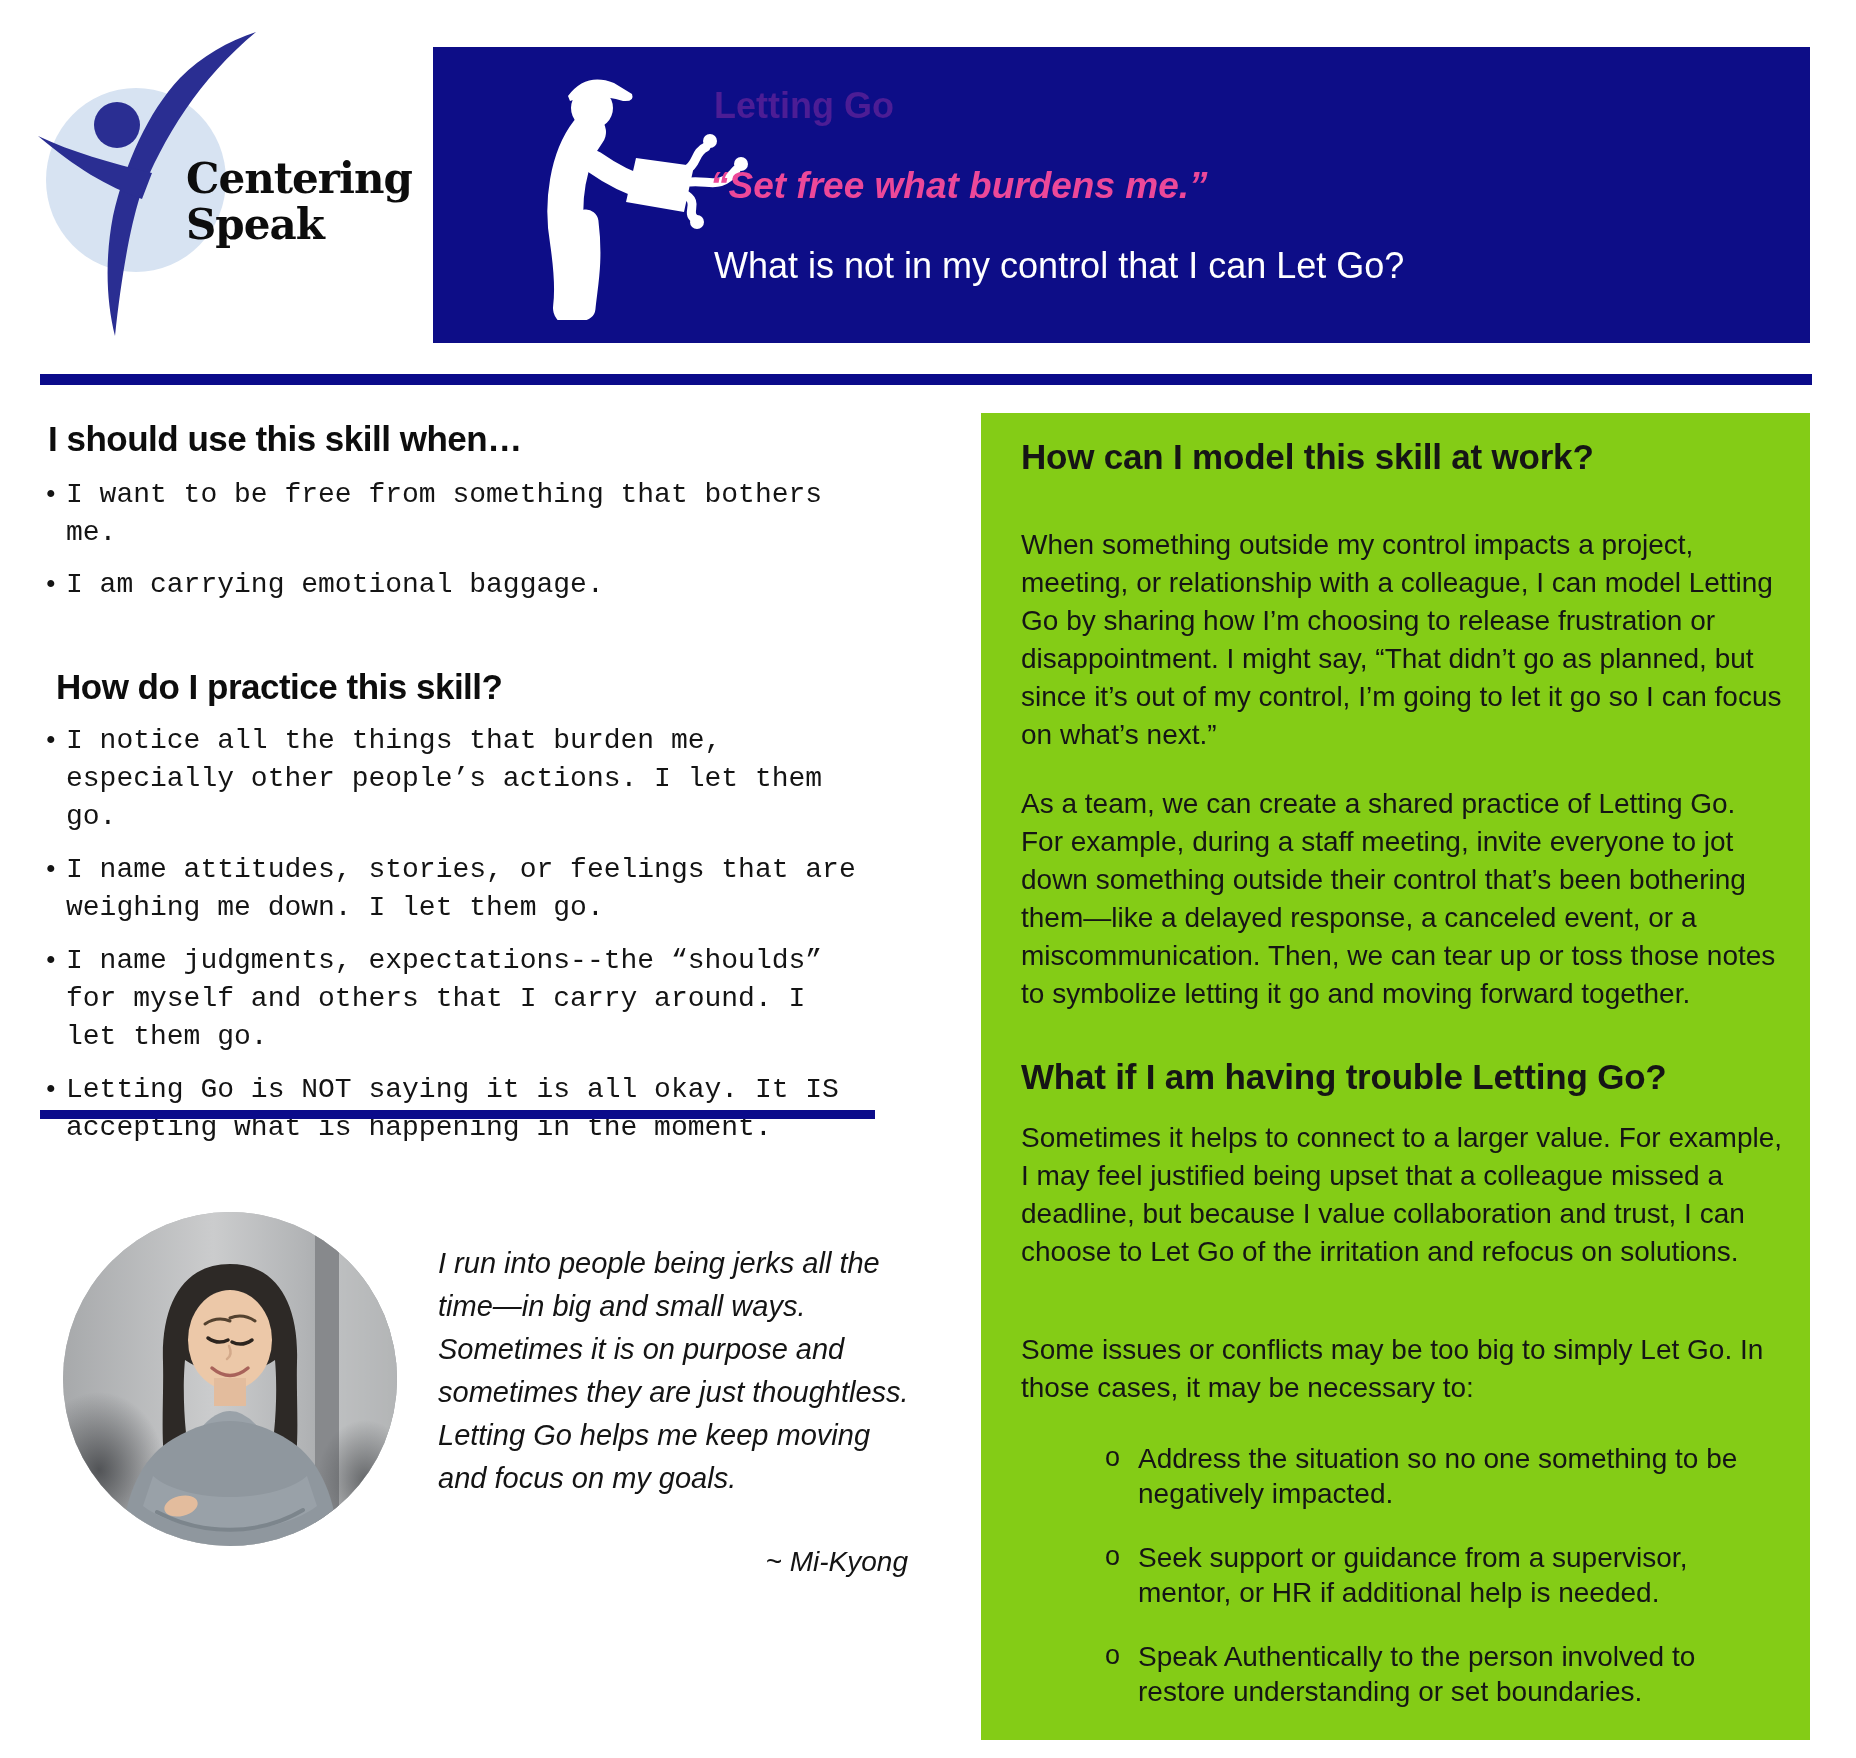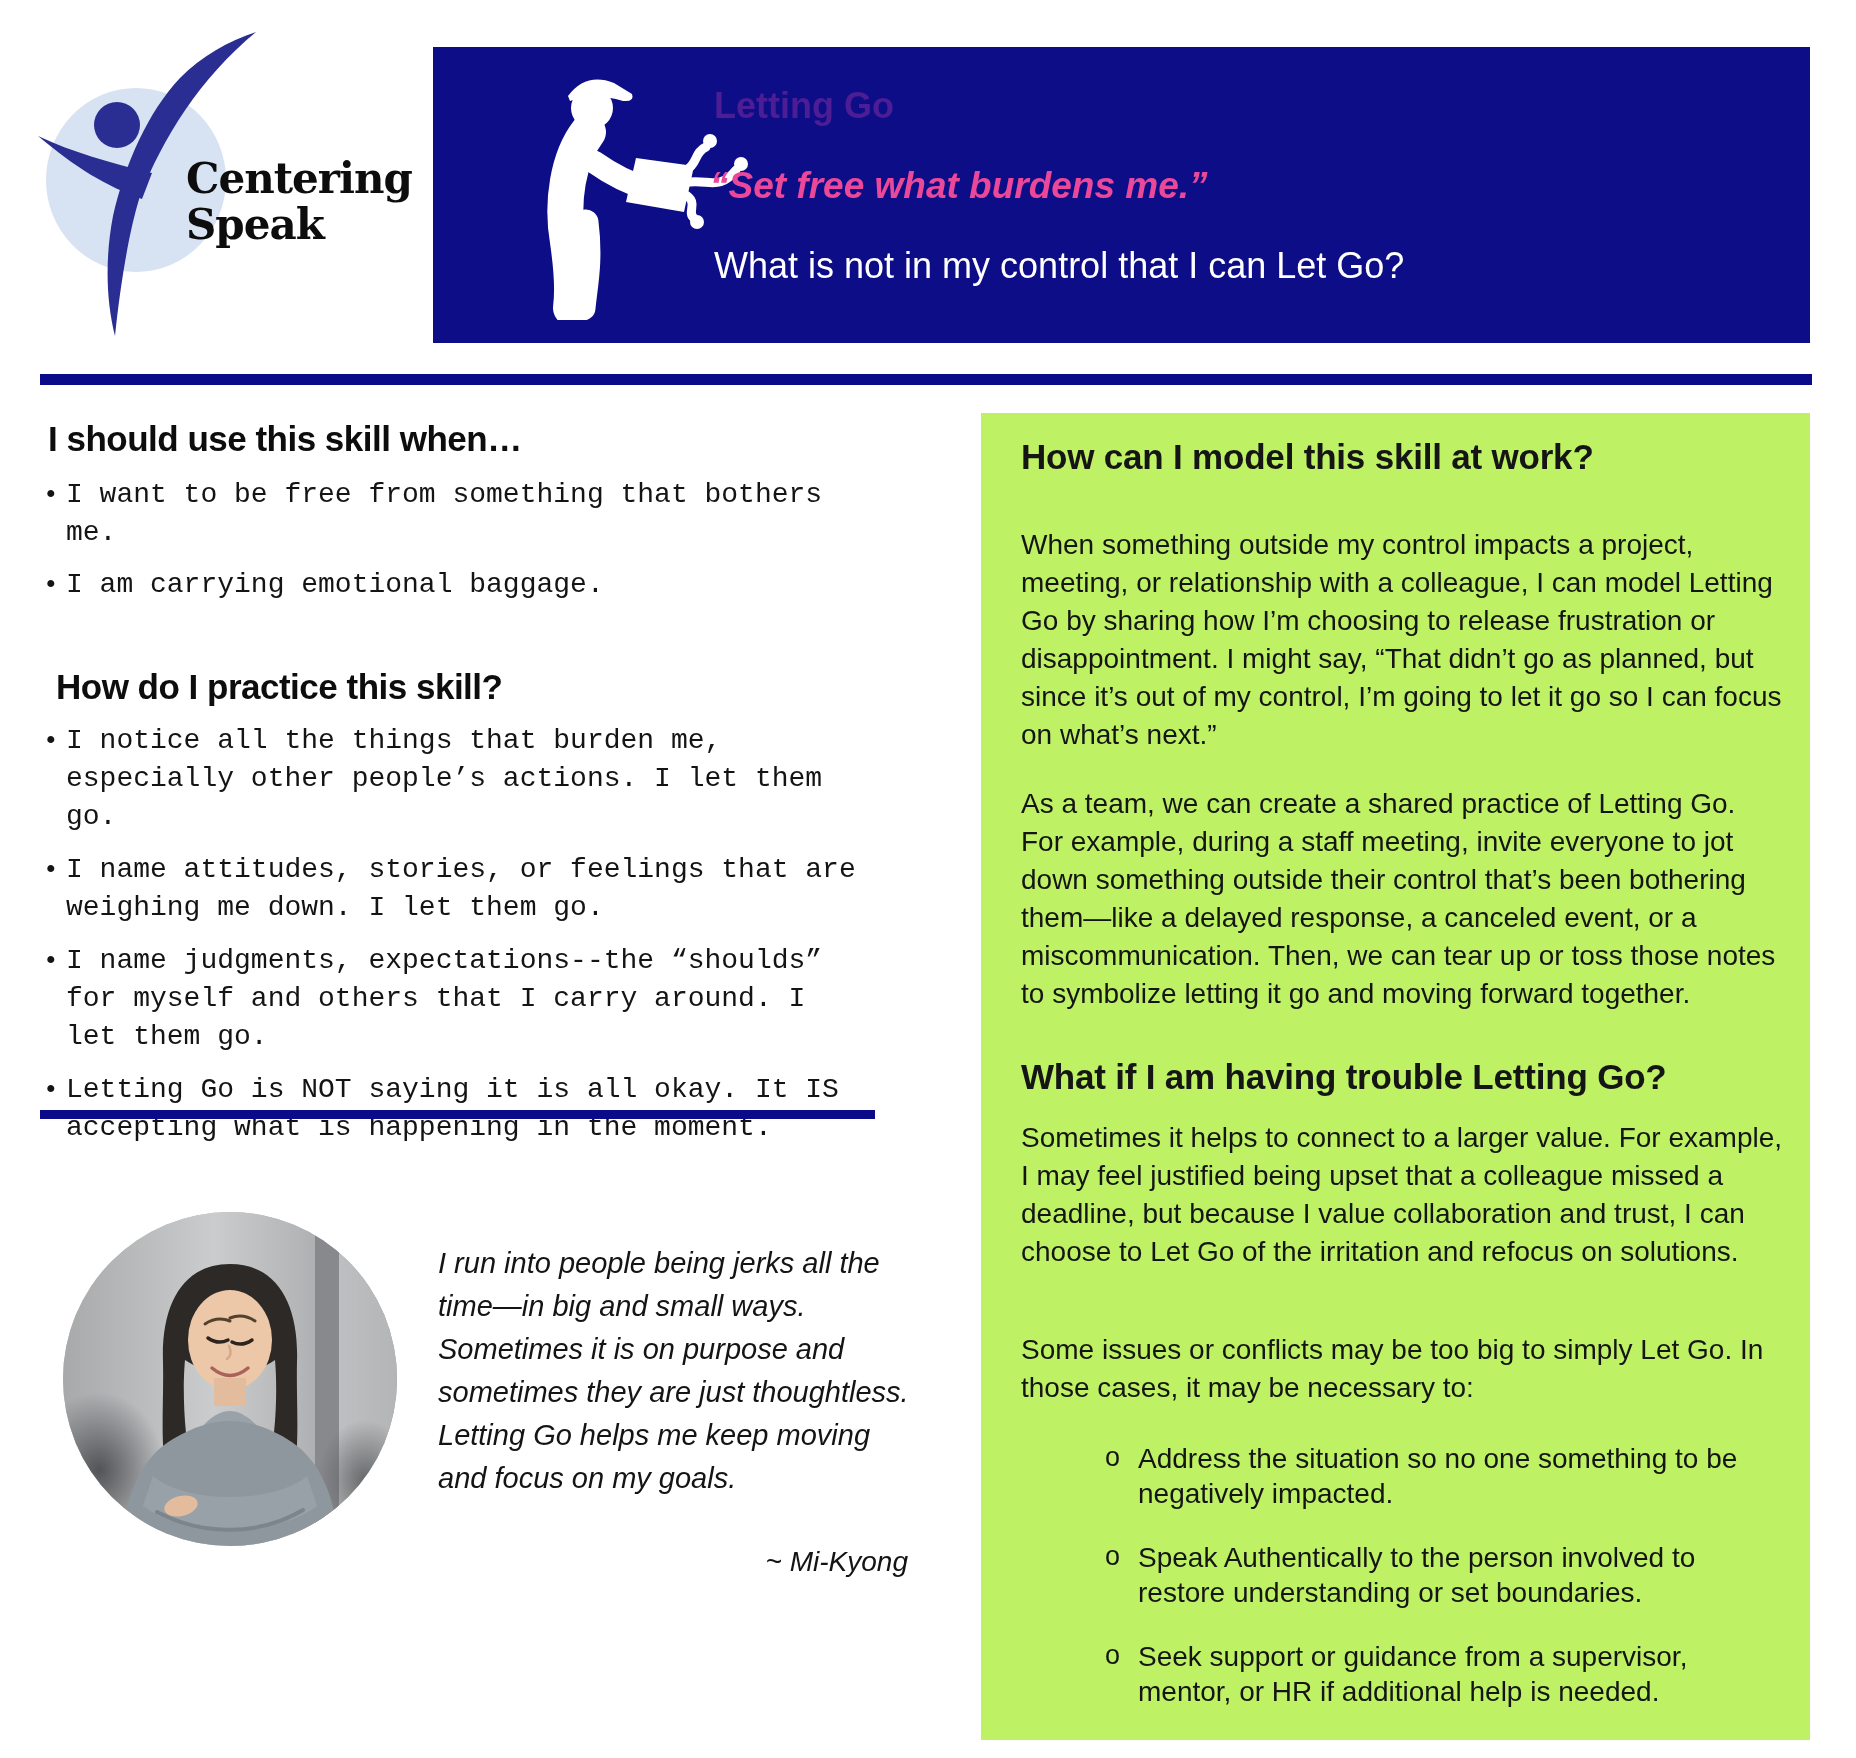--- a/index.html
+++ b/index.html
@@ -51,21 +51,21 @@
   .photo{
     left:63px;top:1212px;width:334px;height:334px;border-radius:50%;
     overflow:hidden;background:#b5b7b9;
   }
   .quote{left:438px;top:1242px;width:478px;margin:0;
     font-size:29px;line-height:43px;font-style:italic;color:#141414;}
   .quote-attribution{left:438px;top:1546px;width:470px;
     font-size:28px;font-style:italic;text-align:right;padding-right:6px;color:#141414;}
 
   
-  .callout{left:981px;top:413px;width:829px;height:1327px;background:#bef264;}
+  .callout{left:981px;top:413px;width:829px;height:1327px;background:#84cc16;}
   .callout .h2c{position:absolute;left:40px;margin:0;
     font-size:35px;line-height:44px;font-weight:700;letter-spacing:-0.2px;color:#151515;}
   .model-heading{top:22px;width:760px;}
   .trouble-heading{top:642px;width:760px;}
   .callout p{position:absolute;left:40px;width:762px;margin:0;
     font-size:28px;line-height:38px;color:#151515;}
   .p-model-0{top:113px;}
   .p-model-1{top:372px;}
   .p-trouble-0{top:706px;}
   .p-trouble-1{top:918px;}
@@ -178,18 +178,18 @@
 
   <aside class="abs callout">
     <h2 class="h2c model-heading">How can I model this skill at work?</h2>
     <p class="p-model-0">When something outside my control impacts a project, meeting, or relationship with a colleague, I can model Letting Go by sharing how I’m choosing to release frustration or disappointment. I might say, “That didn’t go as planned, but since it’s out of my control, I’m going to let it go so I can focus on what’s next.”</p>
     <p class="p-model-1">As a team, we can create a shared practice of Letting Go. For example, during a staff meeting, invite everyone to jot down something outside their control that’s been bothering them—like a delayed response, a canceled event, or a miscommunication. Then, we can tear up or toss those notes to symbolize letting it go and moving forward together.</p>
     <h2 class="h2c trouble-heading">What if I am having trouble Letting Go?</h2>
     <p class="p-trouble-0">Sometimes it helps to connect to a larger value. For example, I may feel justified being upset that a colleague missed a deadline, but because I value collaboration and trust, I can choose to Let Go of the irritation and refocus on solutions.</p>
     <p class="p-trouble-1">Some issues or conflicts may be too big to simply Let Go. In those cases, it may be necessary to:</p>
     <ul class="circle-list">
       <li><span>Address the situation so no one something to be negatively impacted.</span></li>
+      <li><span>Seek support or guidance from a supervisor, mentor, or HR if additional help is needed.</span></li>
       <li><span>Speak Authentically to the person involved to restore understanding or set boundaries.</span></li>
-      <li><span>Seek support or guidance from a supervisor, mentor, or HR if additional help is needed.</span></li>
     </ul>
   </aside>
 
 </main>
 
 </body></html>

